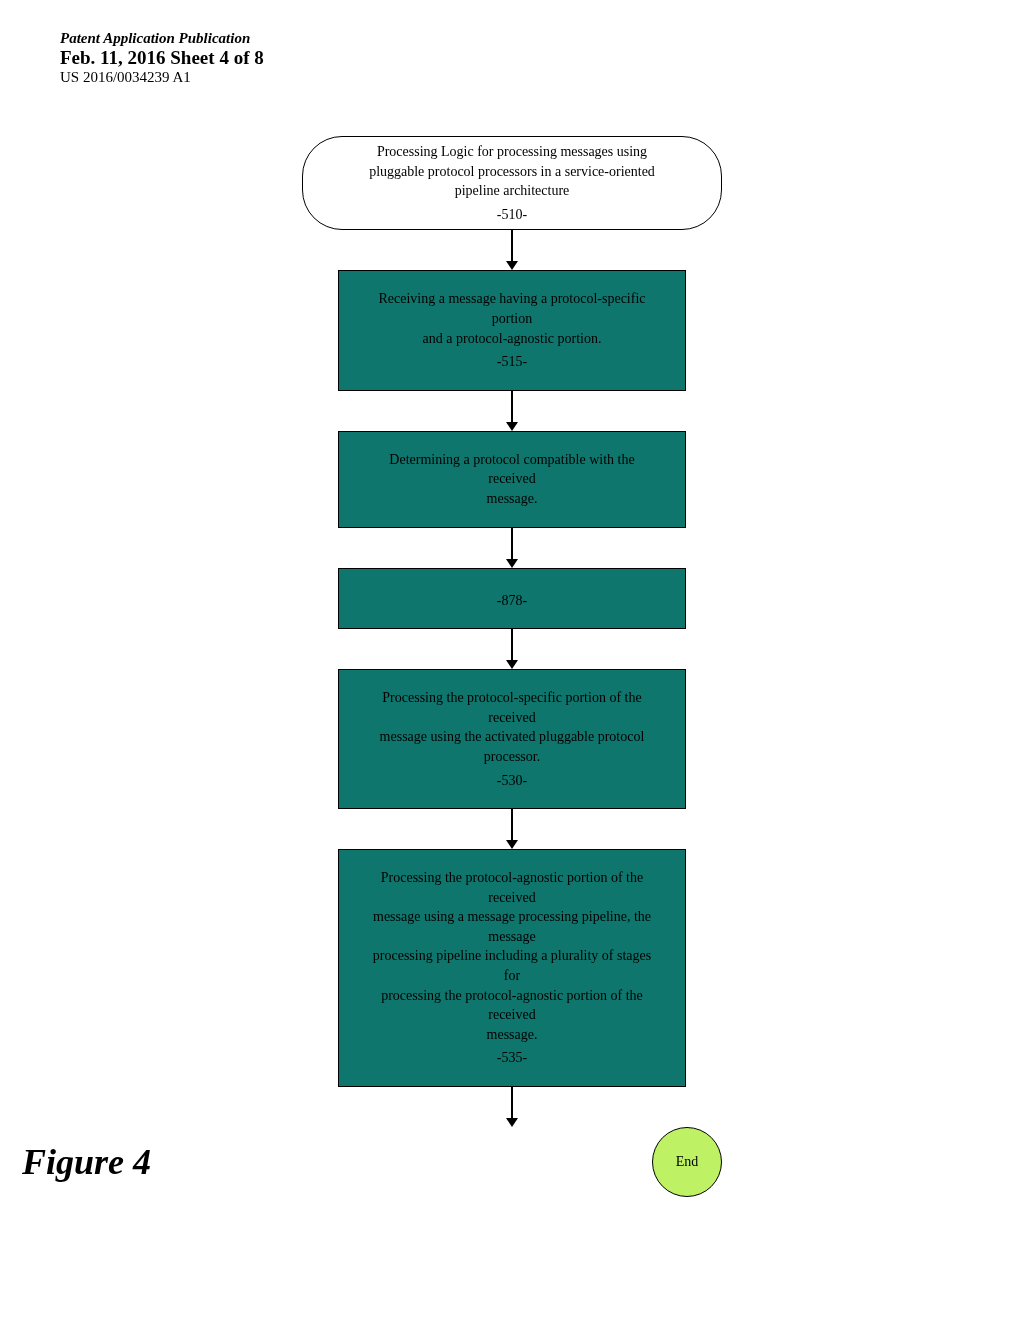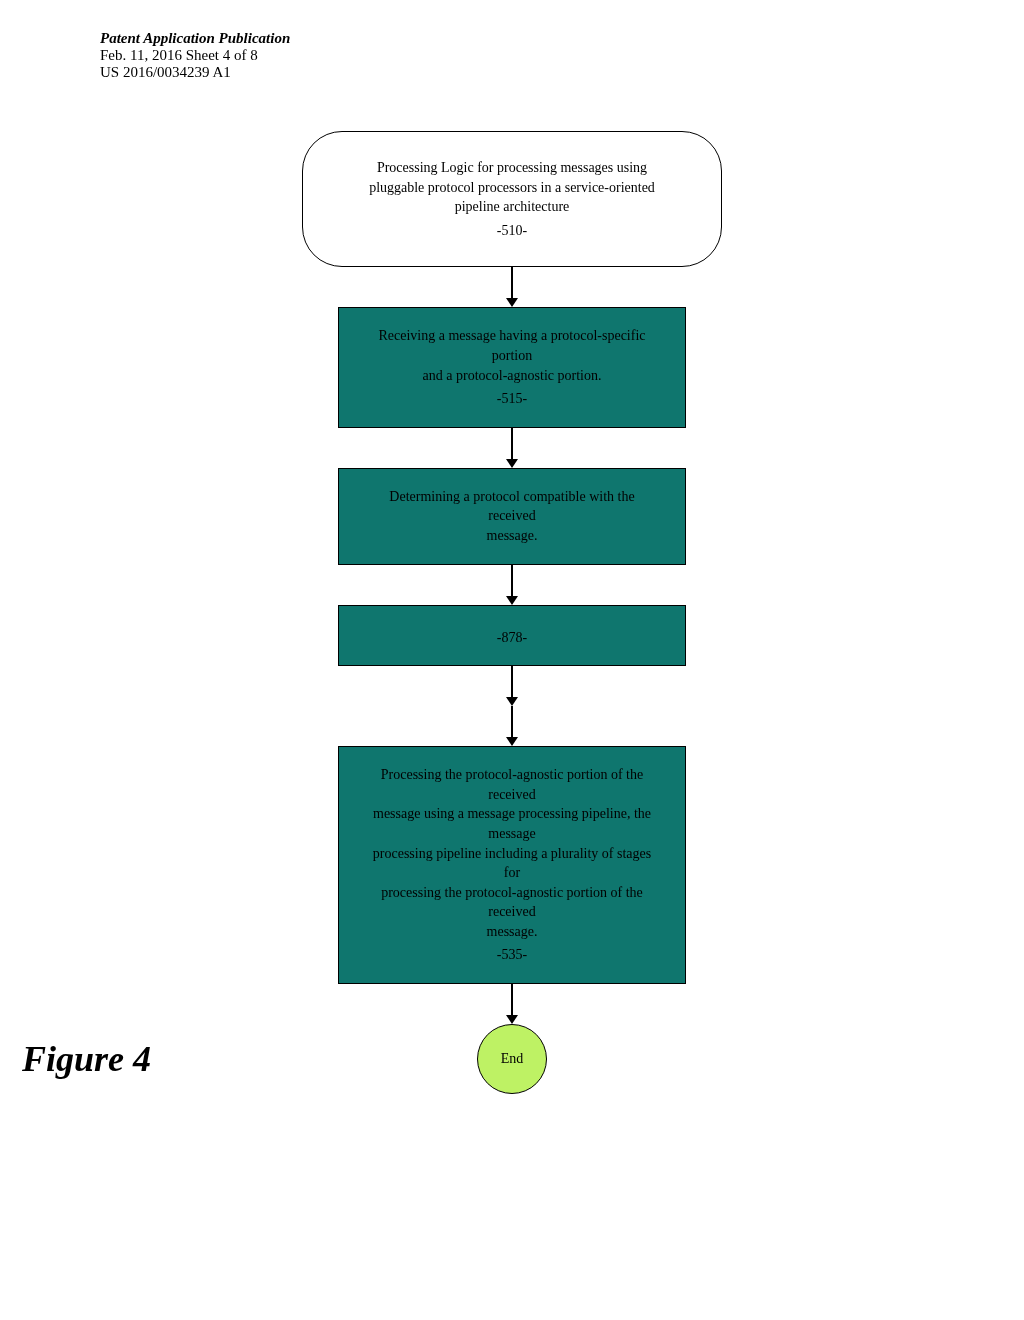--- a/index.html
+++ b/index.html
@@ -30,23 +30,22 @@
       flex-direction: column;
     }
 
     .header-left {
       font-size: 15px;
       font-weight: bold;
       font-style: italic;
     }
 
     .header-center {
-      font-size: 15px;
-      font-weight: normal;
-      margin-left: 40px;
+      font-size: 19px;
+      font-weight: bold;
     }
 
     .header-right {
       font-size: 15px;
       font-weight: normal;
     }
 
     
     .diagram-container {
       display: flex;
@@ -61,21 +60,21 @@
       text-align: center;
       font-size: 14px;
       line-height: 1.4;
       position: relative;
     }
 
     
     .node-start {
       border: 1.5px solid #000;
       border-radius: 40px;
-      padding: 26px 40px;
+      padding: 5px 40px;
       width: 420px;
       background: #fff;
     }
 
     
     .node-rect {
       border: 1.5px solid #000;
       padding: 18px 30px;
       width: 348px;
       background: #0f766e;
@@ -122,21 +121,21 @@
     }
 
     .node-id {
       display: block;
       margin-top: 4px;
     }
 
     .figure-end-row {
       display: flex;
       align-items: center;
-      justify-content: center;
+      justify-content: flex-end;
       width: 420px;
       position: relative;
       margin-top: 0;
     }
 
     .figure-label-inline {
       position: absolute;
       left: -280px;
       font-size: 36px;
       font-weight: bold;
@@ -199,20 +198,27 @@
 
     <div class="node node-rect">
       <span class="node-id">-878-</span>
     </div>
 
     <div class="arrow">
       <div class="arrow-line"></div>
       <div class="arrow-head"></div>
     </div>
 
+    <div class="node node-rect">
+      <span class="node-label">
+        Processing the protocol-specific portion of the received<br>
+        message using the activated pluggable protocol processor.
+      </span>
+      <span class="node-id">-530-</span>
+    </div>
 
     <div class="arrow">
       <div class="arrow-line"></div>
       <div class="arrow-head"></div>
     </div>
 
     <div class="node node-rect">
       <span class="node-label">
         Processing the protocol-agnostic portion of the received<br>
         message using a message processing pipeline, the message<br>

